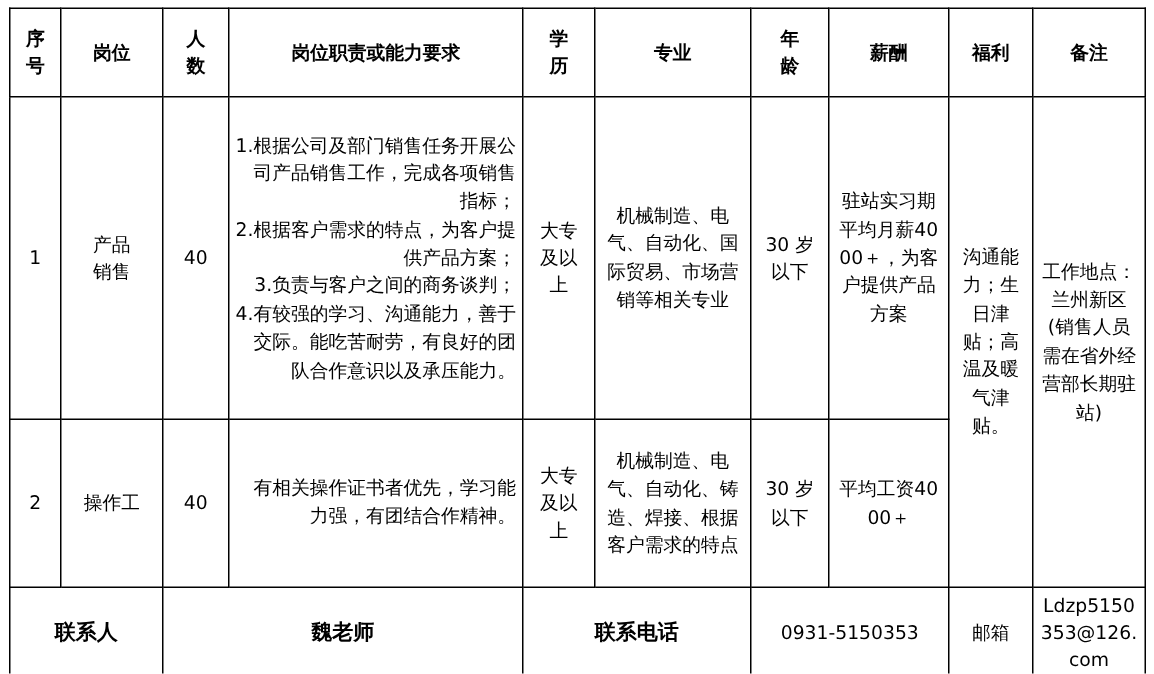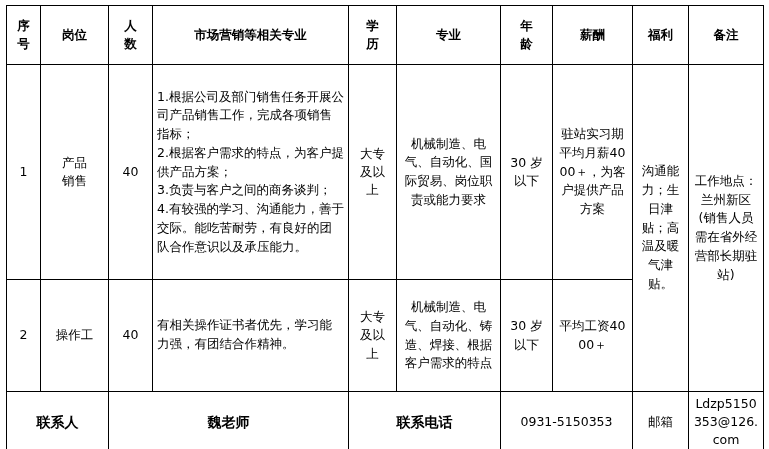--- a/index.html
+++ b/index.html
@@ -47,21 +47,21 @@
   .row-mid td { height: 105px; }
   .footer-row td {
     height: 36px;
     text-align: center;
     font-size: 13px;
   }
   .footer-row td.bold { font-weight: bold; font-size: 14px; }
   .duties {
     font-size: 12.5px;
     line-height: 1.5;
-    text-align: left;
+    text-align: right;
   }
   .vcell {
     font-size: 12.5px;
     line-height: 1.5;
   }
   .email { font-family: "DejaVu Sans", "Liberation Sans", sans-serif; }
 </style>
 </head>
 <body>
 
@@ -86,21 +86,21 @@
 号</div>
           </td>
         <td>
             <div>岗位</div>
           </td>
         <td>
             <div style="white-space:pre-line">人
 数</div>
           </td>
         <td>
-            <div>市场营销等相关专业</div>
+            <div>岗位职责或能力要求</div>
           </td>
         <td>
             <div style="white-space:pre-line">学
 历</div>
           </td>
         <td>
             <div>专业</div>
           </td>
         <td>
             <div style="white-space:pre-line">年
@@ -130,21 +130,21 @@
 2.根据客户需求的特点，为客户提供产品方案；
 3.负责与客户之间的商务谈判；
 4.有较强的学习、沟通能力，善于交际。能吃苦耐劳，有良好的团队合作意识以及承压能力。</div>
           </td>
         <td class="c">
             <div style="white-space:pre-line">大专
 及以
 上</div>
           </td>
         <td class="c">
-            <div class="vcell">机械制造、电气、自动化、国际贸易、岗位职责或能力要求</div>
+            <div class="vcell">机械制造、电气、自动化、国际贸易、市场营销等相关专业</div>
           </td>
         <td class="c">
             <div style="white-space:pre-line">30 岁
 以下</div>
           </td>
         <td class="c">
             <div class="vcell">驻站实习期平均月薪4000＋，为客户提供产品方案</div>
           </td>
         <td class="c" rowspan="2">
             <div class="vcell">沟通能力；生日津贴；高温及暖气津贴。</div>

